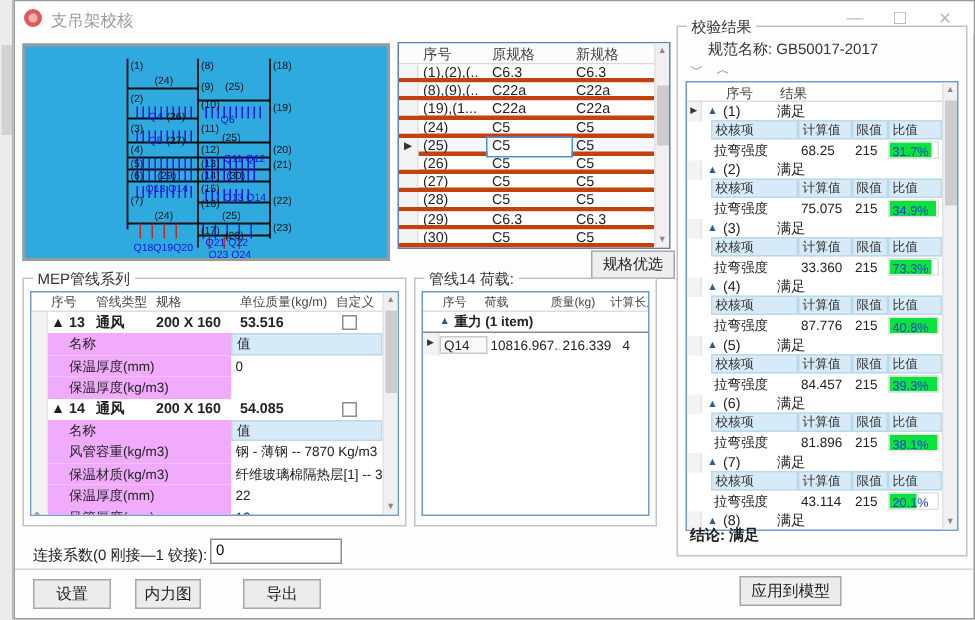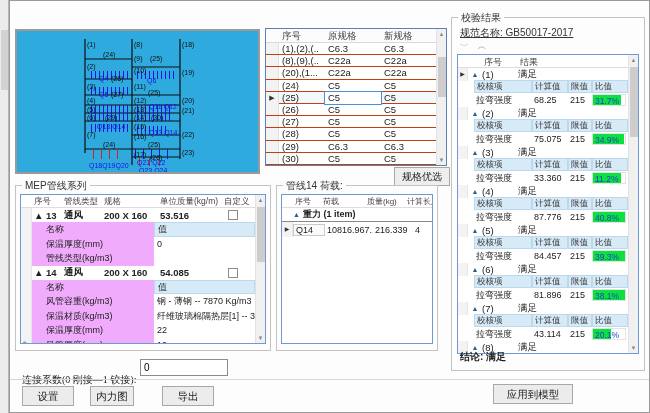--- a/index.html
+++ b/index.html
@@ -24,37 +24,37 @@
   .canvas { position:absolute; left:5px; top:28px; width:245px; height:145px; border:2px solid #9a9a9a; background:#2eaadf; overflow:hidden; }
   .canvas svg { position:absolute; left:0; top:0; }
   .dlabel { position:absolute; font-size:7px; line-height:8px; white-space:nowrap; }
   .dlabel.k { color:#101010; }
   .dlabel.b { color:#1515e0; }
 
   
   .spec-panel { position:absolute; left:255px; top:27px; width:182px; height:138px; border:1px solid #5c80b5; background:#fff; }
   .shead { display:grid; grid-template-columns:13px 46px 56px 1fr; height:14px; border-bottom:1px solid #d9d9d9; background:#fcfcfc; }
   .shcell { font-size:9.5px; color:#444; padding:1px 3px; overflow:hidden; white-space:nowrap; }
-  .srow { display:grid; grid-template-columns:13px 46px 56px 1fr; height:12.2px; border-bottom:1px solid #c2410c; background:#fff; }
+  .srow { display:grid; grid-template-columns:13px 46px 56px 1fr; height:12.2px; border-bottom:3px solid #c2410c; background:#fff; }
   .srow.sel { background:#f2f8fd; }
   .sind { background:#f3f3f3; border-right:1px solid #e0e0e0; font-size:7px; color:#333; text-align:center; line-height:12px; }
   .scell { font-size:9.5px; padding:0 3px; overflow:hidden; white-space:nowrap; color:#222; line-height:12px; }
   .srow.sel .scell.c1 { outline:1px solid #4a90d9; background:#fff; }
   .vscroll { position:absolute; right:0; top:0; bottom:0; width:10px; background:#f0f0f0; border-left:1px solid #e2e2e2; }
   .vscroll .ar { height:10px; font-size:6px; color:#8a8a8a; text-align:center; line-height:10px; }
   .vscroll .th { position:absolute; left:1px; width:8px; background:#cdcdcd; }
   .opt-btn { position:absolute; left:384px; top:166px; width:56px; height:19px; background:#eee; border:1px solid #a8a8a8; font-size:10px; text-align:center; line-height:17px; color:#222; }
 
   
   .gbox { position:absolute; border:1px solid #c3c3c3; }
   .gbox > .glabel { position:absolute; top:-7px; left:6px; background:#fdfdfd; padding:0 3px; font-size:10px; color:#333; white-space:nowrap; }
 
   
   .verify-panel { left:441px; top:16px; width:194px; height:354px; }
-  .spec-name { position:absolute; left:8px; top:8px; font-size:10px; color:#333;text-decoration:underline; }
+  .spec-name { position:absolute; left:20px; top:8px; font-size:10px; color:#333; }
   .vicons { position:absolute; left:8px; top:22px; color:#8a8a8a; font-size:9px; letter-spacing:3px; }
   .vtable { position:absolute; left:5px; top:36px; width:182px; height:300px; border:1px solid #6b9bd2; background:#fff; overflow:hidden; }
   .vtbody { position:absolute; left:0; top:0; right:10px; bottom:0; overflow:hidden; }
   .vhead { display:grid; grid-template-columns:10px 14px 36px 1fr; height:13px; border-bottom:1px solid #ddd; }
   .vhcell { font-size:9px; color:#444; padding:1px 2px; }
   .vtitle { display:grid; grid-template-columns:10px 14px 36px 1fr; height:12px; align-items:center; }
   .vtitle .ind { background:#f3f3f3; border-right:1px solid #e6e6e6; height:100%; font-size:6px; text-align:center; line-height:12px; color:#333; }
   .vtitle .arr { font-size:7px; color:#2b5d8e; text-align:center; }
   .vtitle .vid, .vtitle .vres { font-size:9.5px; color:#222; }
   .vsub { display:grid; grid-template-columns:16px 58px 36px 24px 1fr; height:13px; }
@@ -89,40 +89,49 @@
   .lhead { display:grid; grid-template-columns:11px 28px 44px 40px 1fr; height:13px; border-bottom:1px solid #ddd; }
   .lhcell { font-size:8px; color:#444; padding:1px 2px; white-space:nowrap; overflow:hidden; }
   .lgroup { display:flex; align-items:center; height:14px; border-bottom:1px solid #888; font-size:9px; font-weight:bold; padding-left:11px; }
   .lgroup .arr { font-size:7px; color:#2b5d8e; margin-right:3px; }
   .lrow { display:grid; grid-template-columns:11px 32px 48px 40px 1fr; height:15px; align-items:center; }
   .lrow .ind { background:#f3f3f3; border-right:1px solid #e6e6e6; height:100%; font-size:6px; text-align:center; line-height:15px; color:#333; }
   .lrow .t { font-size:9px; padding:0 2px; white-space:nowrap; overflow:hidden; }
   .lrow .idcell { border:1px solid #c9c9c9; background:#fafafa; height:12px; line-height:11px; }
 
   
-  .coef-label { position:absolute; left:12px; top:372px; font-size:10px; color:#222;font-family:Liberation Serif, serif; }
+  .coef-label { position:absolute; left:12px; top:362px; font-size:10px; color:#222; }
   .coef-input { position:absolute; left:130px; top:358px; width:88px; height:17px; border:1px solid #8c8c8c; background:#fff; font-size:10px; padding:1px 3px; font-family:inherit; }
   .hint { position:absolute; left:232px; top:362px; font-size:10px; color:#222; font-weight:bold; }
   .sep { position:absolute; left:0; right:0; top:378px; border-top:1px solid #d6d6d6; }
   .btn { position:absolute; height:20px; background:#ececec; border:1px solid #a8a8a8; font-size:10.5px; text-align:center; line-height:18px; color:#222; }
   .btn-settings { left:12px; top:385px; width:52px; }
   .btn-force { left:80px; top:385px; width:44px; }
   .btn-export { left:152px; top:385px; width:52px; }
-  .btn-apply { left:483px; top:383px; width:80px; }
+  .btn-apply { left:483px; top:383px; width:68px; }
   .btn-cancel { left:567px; top:383px; width:56px; }
 </style>
 </head>
 <body>
 
 <div class="bg-strip">
   <div class="thumb"></div>
 </div>
 
 <div class="dlg">
 
+  <div class="titlebar">
+    <div class="app-icon"></div>
+    <div class="title-text">支吊架校核</div>
+    <div class="winbtns">
+      <div class="winbtn">—</div>
+      <div class="winbtn">☐</div>
+      <div class="winbtn">✕</div>
+    </div>
+  </div>
 
   <div class="canvas">
     <svg width="241" height="141" viewBox="0 0 241 141">
       <g stroke="#101010" stroke-width="1.2" fill="none">
         <path d="M68 8 V122 M115 8 V134 M163 8 V128"></path>
         <path d="M68 28 H115 M68 48 H115 M68 64 H115 M68 74 H115 M68 82 H115 M68 90 H115 M68 118 H115"></path>
         <path d="M115 36 H163 M115 64 H163 M115 74 H163 M115 82 H163 M115 90 H163 M115 104 H163 M115 118 H163 M115 126 H163"></path>
       </g>
       <g stroke="#1515e0" fill="none">
         <path d="M74 44 H112" stroke-width="8" stroke-dasharray="1,3"></path>
@@ -202,21 +211,21 @@
           <div class="scell c2">C6.3</div>
         </div>
         <div class="srow">
           <div class="sind"></div>
           <div class="scell c0">(8),(9),(..</div>
           <div class="scell c1">C22a</div>
           <div class="scell c2">C22a</div>
         </div>
         <div class="srow">
           <div class="sind"></div>
-          <div class="scell c0">(20),(1...</div>
+          <div class="scell c0">(19),(1...</div>
           <div class="scell c1">C22a</div>
           <div class="scell c2">C22a</div>
         </div>
         <div class="srow">
           <div class="sind"></div>
           <div class="scell c0">(24)</div>
           <div class="scell c1">C5</div>
           <div class="scell c2">C5</div>
         </div>
         <div class="srow sel">
@@ -335,21 +344,21 @@
             <div class="hc">限值</div>
             <div class="hc">比值</div>
           </div>
           <div class="vval">
             <div></div>
             <div class="t">拉弯强度</div>
             <div class="t">33.360</div>
             <div class="t">215</div>
             <div class="ratio-cell">
               <div class="ratio-bar" style="width: 86.24%;"></div>
-              <div class="ratio-txt">11.2%</div>
+              <div class="ratio-txt">73.3%</div>
             </div>
           </div>
           <div class="vtitle">
             <div class="ind"></div>
             <div class="arr">▲</div>
             <div class="vid">(4)</div>
             <div class="vres">满足</div>
           </div>
           <div class="vsub">
             <div></div>
@@ -478,21 +487,21 @@
             <div class="lbl">名称</div>
             <div class="val inp">值</div>
           </div>
           <div class="mdrow">
             <div class="gut"></div>
             <div class="lbl">保温厚度(mm)</div>
             <div class="val">0</div>
           </div>
           <div class="mdrow">
             <div class="gut"></div>
-            <div class="lbl">管线类型(kg/m3)</div>
+            <div class="lbl">保温厚度(kg/m3)</div>
             <div class="val"></div>
           </div>
           <div class="mgrow">
             <div class="gut"></div>
             <div class="t">▲ 14</div>
             <div class="t">通风</div>
             <div class="t">200 X 160</div>
             <div class="t">54.085</div>
             <div class="chk"></div>
           </div>

